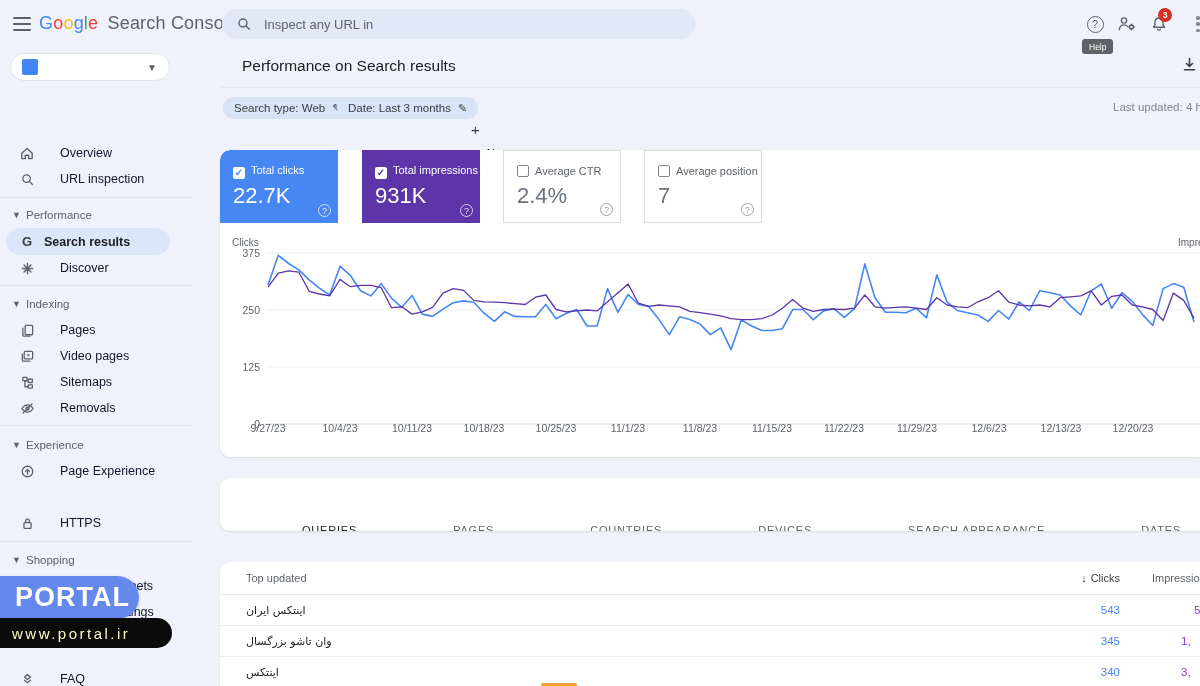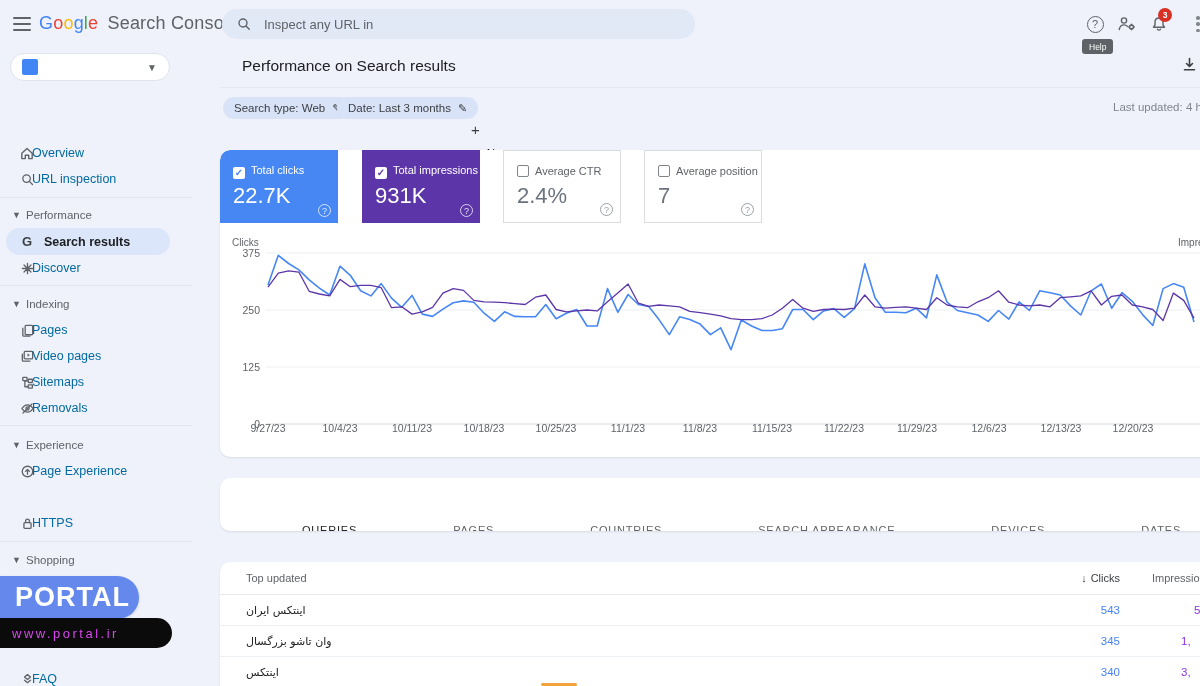--- a/index.html
+++ b/index.html
@@ -29,35 +29,35 @@
   .edge-sliver i { width:3.5px; height:3.5px; border-radius:50%; background:#80868b; }
   .tooltip-help { position:absolute; left:1082px; top:39px; background:#5f6368; color:#fff; font-size:8.5px; padding:2.5px 7px; border-radius:3px; }
 
   
   .sidebar { position:absolute; left:0; top:48px; width:220px; height:638px; }
   .prop-pill { position:absolute; left:10px; top:5px; width:160px; height:28px; background:#fff; border:1px solid #dfe3ec; border-radius:15px; display:flex; align-items:center; cursor:pointer; }
   .prop-sq { width:16px; height:16px; background:#4285f4; border-radius:2px; margin-left:11px; }
   .prop-caret { position:absolute; right:12px; color:#5f6368; font-size:10px; }
   .nav-item { position:absolute; left:0; width:200px; height:26px; display:flex; align-items:center; cursor:pointer; }
   .nav-item .ic { position:absolute; left:18px; width:18px; height:18px; display:flex; align-items:center; justify-content:center; }
-  .nav-item .lbl { position:absolute; left:32px; font-size:12.5px; color:#0369a1; }
+  .nav-item .lbl { position:absolute; left:60px; font-size:12.5px; color:#0f172a; }
   .nav-item.selected { left:6px; width:164px; background:#dbe6fa; border-radius:14px; height:27px; }
   .nav-item.selected .ic { left:12px; }
   .nav-item.selected .lbl { left:38px; color:#202124; font-weight:700; }
   .gicon { font-weight:700; font-size:13px; color:#3c4043; }
   .sec-hdr { position:absolute; left:0; height:18px; display:flex; align-items:center; cursor:pointer; }
   .sec-hdr .caret { position:absolute; left:12px; font-size:9px; color:#5f6368; }
   .sec-hdr .slbl { position:absolute; left:26px; font-size:11.5px; color:#5f6368; white-space:nowrap; }
   .sb-div { position:absolute; left:0; width:192px; height:1px; background:#e2e5ee; }
 
   
   .wm-blue { position:absolute; left:0; top:528px; width:139px; height:43px; background:#6588ec; border-radius:0 24px 24px 0; display:flex; align-items:center; box-shadow:0 1px 3px rgba(0,0,0,.15); }
   .wm-blue span { color:#fff; font-weight:700; font-size:27px; letter-spacing:1px; margin-left:15px; }
   .wm-black { position:absolute; left:0; top:570px; width:172px; height:30px; background:#0b0b0b; border-radius:0 16px 16px 0; display:flex; align-items:center; }
-  .wm-black span { color:#d946ef; font-size:13px; letter-spacing:2.5px; margin-left:12px; }
+  .wm-black span { color:#fef9c3; font-size:15px; letter-spacing:2.5px; margin-left:12px; }
 
   
   .page-title { position:absolute; left:242px; top:57px; font-size:15.5px; color:#202124; }
   .title-div { position:absolute; left:220px; top:87px; width:980px; height:1px; background:#e4e8f1; }
   .dl-icon { position:absolute; left:1181px; top:56px; cursor:pointer; }
   .chip { position:absolute; top:97px; height:22px; background:#d9e3f8; border-radius:12px; display:flex; align-items:center; padding:0 11px; cursor:pointer; font-size:11.5px; color:#3c4043; }
   .chip .pencil { margin-left:7px; font-size:11px; color:#3c4043; }
   .new-btn { position:absolute; left:471px; top:99px; display:flex; align-items:center; cursor:pointer; }
   .new-btn .plus { font-size:15px; color:#3c4043; margin-right:7px; font-weight:400; }
   .new-btn .nlbl { font-size:11.5px; color:#202124;margin-top:48px; }
@@ -398,22 +398,22 @@
     <span class="xtick" style="left:697px">11/29/23</span>
     <span class="xtick" style="left:769px">12/6/23</span>
     <span class="xtick" style="left:841px">12/13/23</span>
     <span class="xtick" style="left:913px">12/20/23</span>
   </div>
 
   <div class="tabs-card">
     <div class="tab active">QUERIES</div>
     <div class="tab">PAGES</div>
     <div class="tab">COUNTRIES</div>
+    <div class="tab">DEVICES</div>
     <div class="tab">SEARCH APPEARANCE</div>
-    <div class="tab">DEVICES</div>
     <div class="tab">DATES</div>
   </div>
 
   <div class="table-card">
     <div class="thead">
       <span class="th-queries">Top updated</span>
       <span class="th-clicks"><span class="sort">↓</span><span>Clicks</span></span>
       <span class="th-impr">Impressions</span>
     </div>
     <div class="trow">

